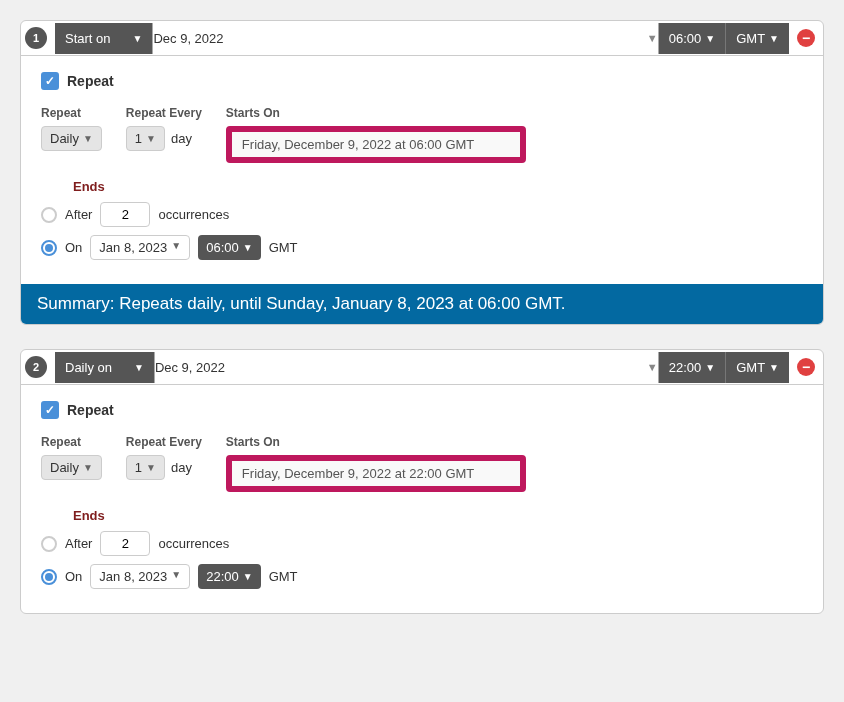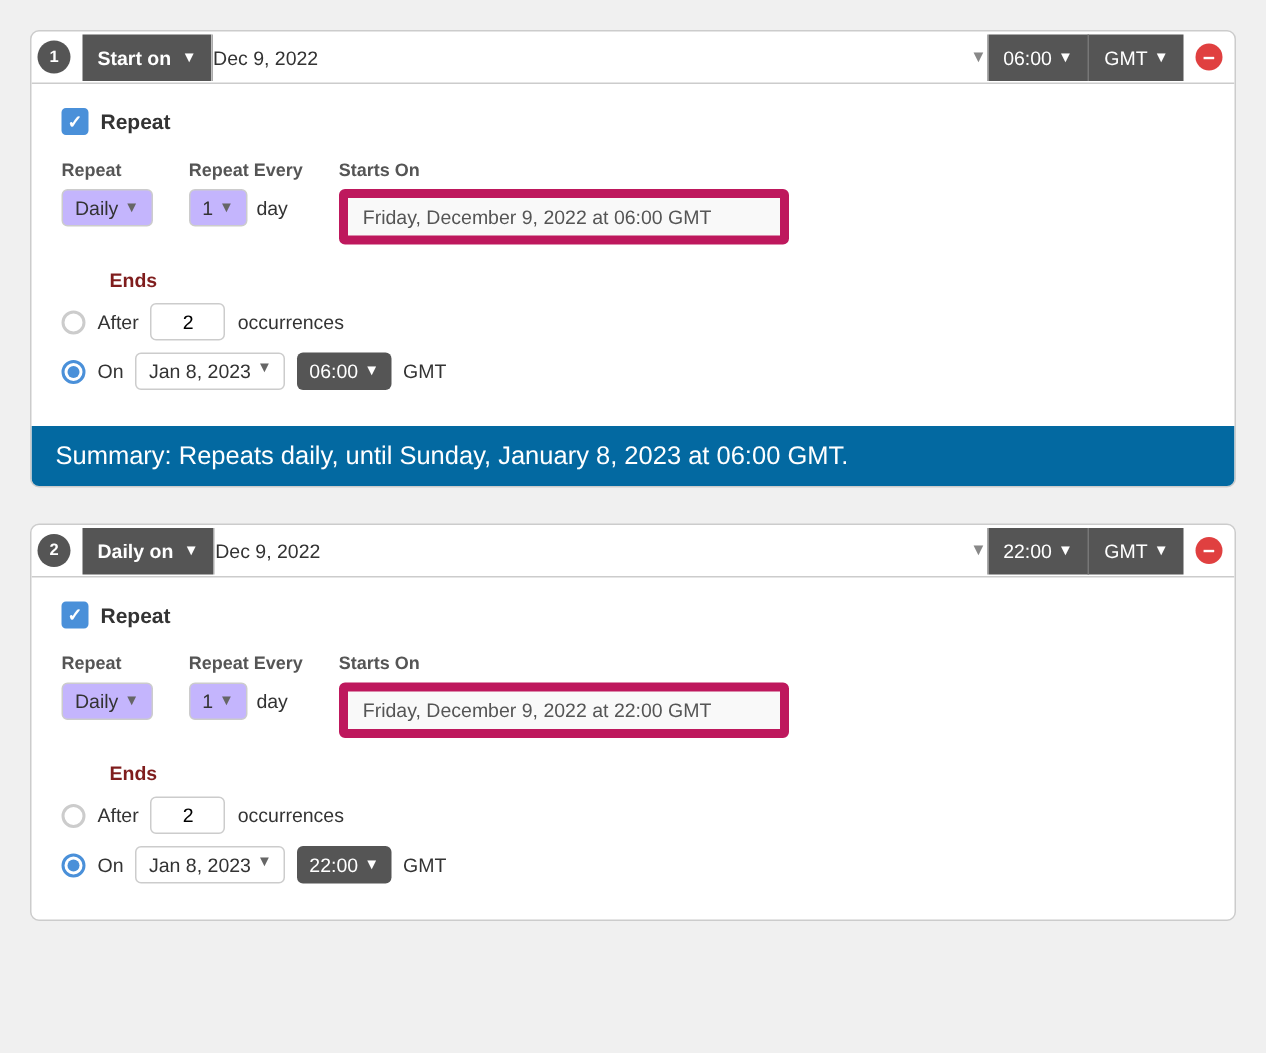--- a/index.html
+++ b/index.html
@@ -50,23 +50,23 @@
     }
 
     .btn-type {
       background: #555;
       color: #fff;
       border: none;
       padding: 8px 10px;
       cursor: pointer;
       display: flex;
       align-items: center;
-      gap: 5px;
-      font-size: 13px;
-      font-weight: 700;
+      gap: 20px;
+      font-size: 13px;
+      font-weight: 400;
       white-space: nowrap;
       border-radius: 0;
     }
 
     .btn-type .arrow {
       font-size: 10px;
       margin-left: 2px;
     }
 
     .date-field {
@@ -195,21 +195,21 @@
       font-weight: 600;
       color: #555;
     }
 
     .select-sm {
       display: flex;
       align-items: center;
       border: 1px solid #ccc;
       border-radius: 4px;
       padding: 4px 8px;
-      background: #c4b5fd;
+      background: #e5e5e5;
       cursor: pointer;
       font-size: 13px;
       gap: 4px;
     }
 
     .select-sm .caret {
       font-size: 10px;
       color: #666;
     }
 

